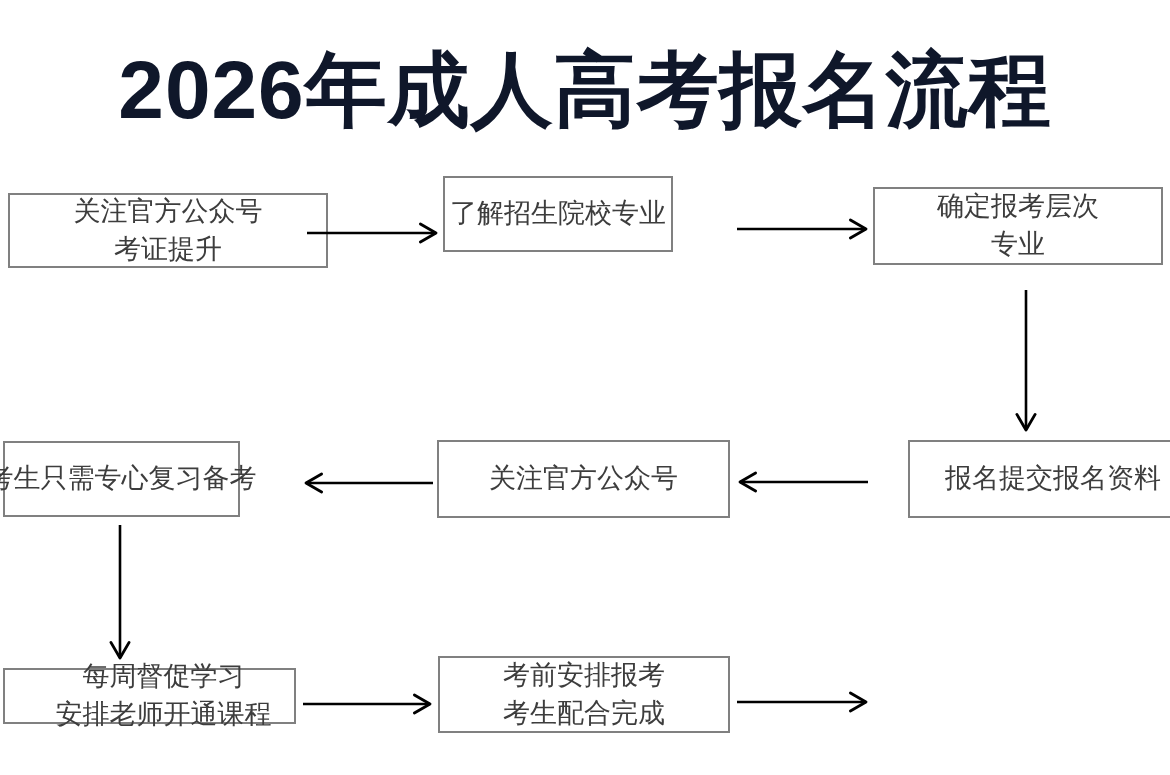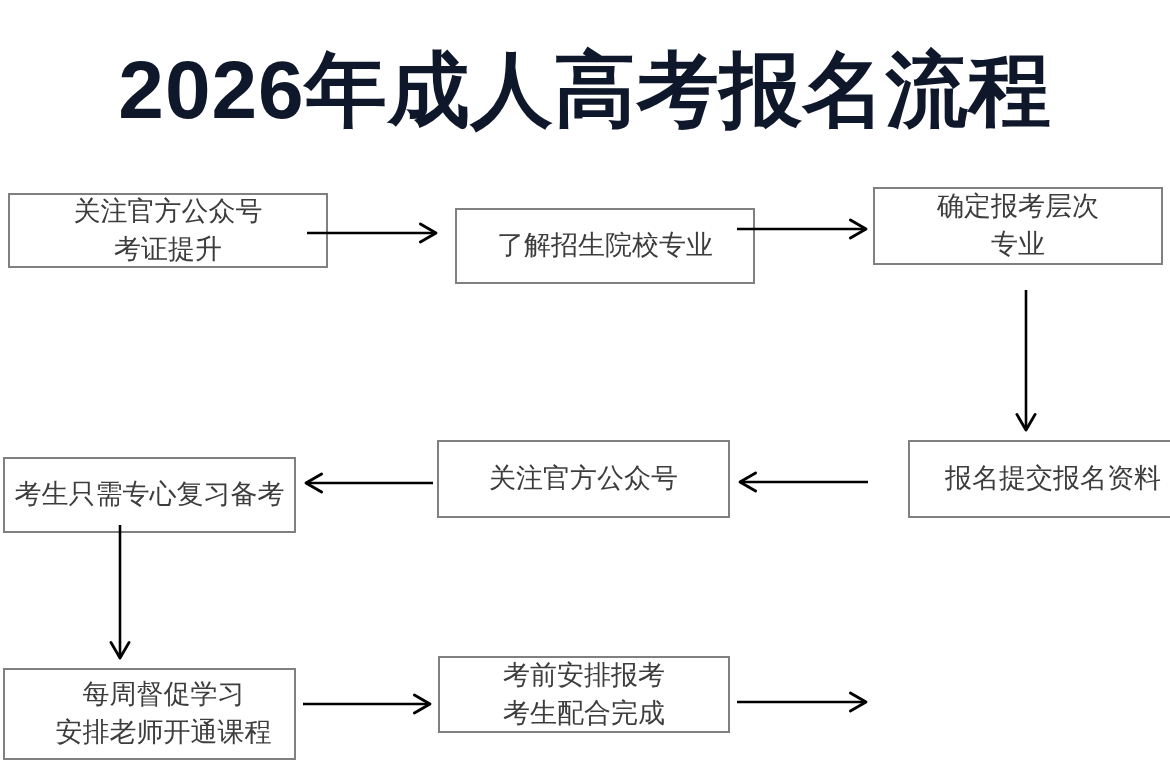--- a/index.html
+++ b/index.html
@@ -36,28 +36,28 @@
     text-align: center;
     color: #3d3d3d;
     font-size: 27px;
     font-weight: 300;
     line-height: 1.4;
     white-space: nowrap;
   }
   .node span { display: block; }
   
   .n1 { left: 8px;   top: 193px; width: 320px; height: 75px; }
-  .n2 { left: 443px; top: 208px; width: 300px; height: 76px; margin-left: 12px; }
+  .n2 { left: 443px; top: 176px; width: 230px; height: 76px; }
   .n3 { left: 873px; top: 187px; width: 290px; height: 78px; }
   
   .n4 { left: 873px; top: 440px; width: 290px; height: 78px; margin-left: 35px; }
   .n5 { left: 437px; top: 440px; width: 293px; height: 78px; }
-  .n6 { left: 3px;   top: 457px; width: 293px; height: 76px; }
+  .n6 { left: 3px;   top: 441px; width: 237px; height: 76px; }
   
-  .n7 { left: 3px;   top: 668px; width: 293px; height: 92px; padding-left: 28px; }
+  .n7 { left: 3px;   top: 668px; width: 293px; height: 56px; padding-left: 28px; }
   .n8 { left: 438px; top: 656px; width: 292px; height: 77px; }
   .n9 { left: 873px; top: 666px; width: 290px; height: 76px; }
   .arrows {
     position: absolute;
     left: 0; top: 0;
     width: 1170px;
     height: 775px;
     pointer-events: none;
   }
 </style>

